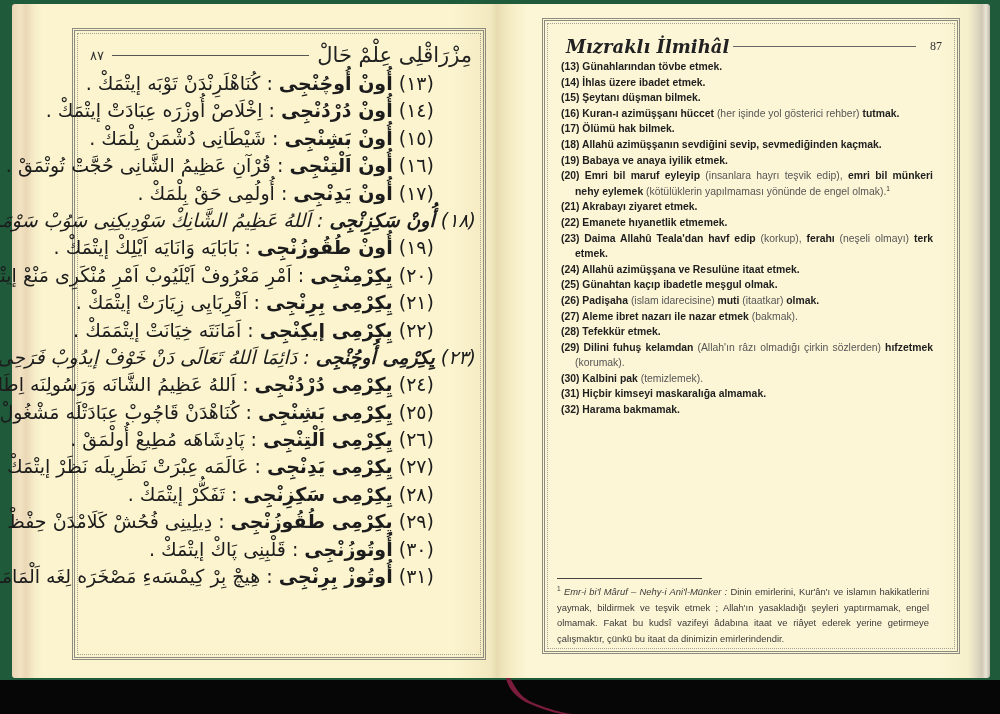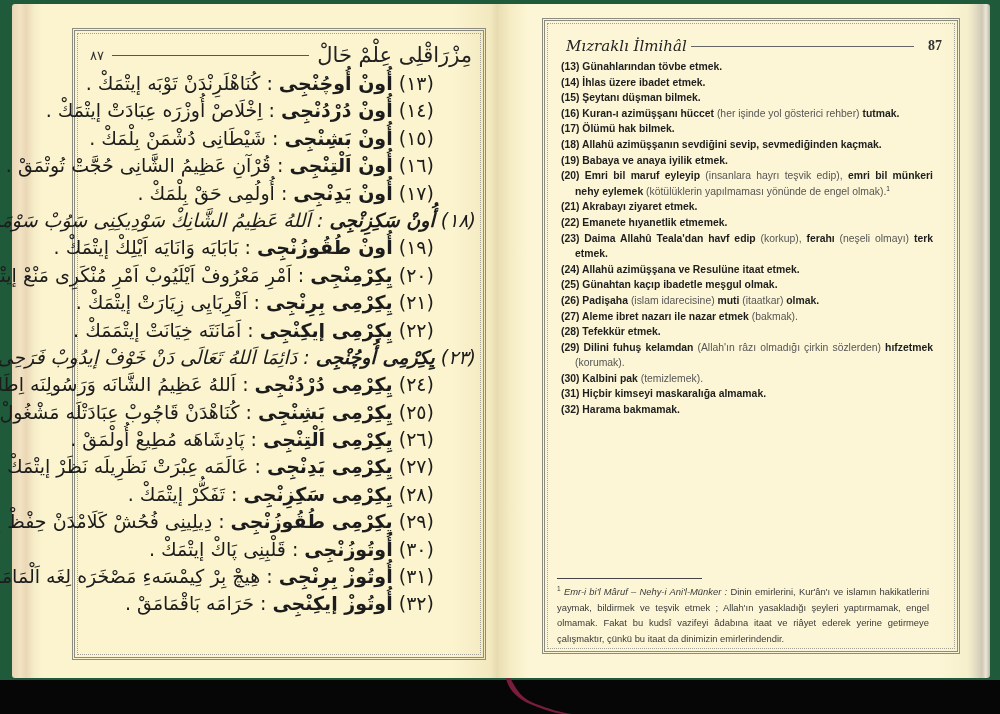--- a/index.html
+++ b/index.html
@@ -64,26 +64,26 @@
   .ot-line.wide { padding-right: 0; font-size: 19px; font-style: italic; }
   .ot-num { font-weight: normal; }
   .ot-key { font-weight: bold; }
 
   
   .tr-header {
     position: absolute; left: 68px; top: 30px; width: 376px; height: 24px;
     display: flex; align-items: center;
   }
   .tr-title {
-    font-family: "DejaVu Serif", serif; font-style: italic; font-weight: normal;
-    font-size: 15px; color: #222; white-space: nowrap;
+    font-family: "DejaVu Serif", serif; font-style: italic; font-weight: bold;
+    font-size: 18px; color: #222; white-space: nowrap;
   }
   .tr-rule { flex: 1; height: 1px; background: #666; margin: 0 14px 0 4px; }
   .tr-pagenum {
-    font-family: "Liberation Serif", serif; font-size: 14px; color: #333; font-weight: bold;
+    font-family: "Liberation Serif", serif; font-size: 12px; color: #333;
   }
   .tr-list {
     position: absolute; left: 63px; top: 55px; width: 372px;
     margin: 0; padding: 0; list-style: none;
   }
   .tr-item {
     font-size: 10.4px; line-height: 15.6px; color: #2a2a2a;
     padding-left: 14px; text-indent: -14px; margin: 0;
     text-align: justify;
   }
@@ -130,21 +130,20 @@
       <li class="ot-line"><span class="ot-num">(٢٢)</span> <span class="ot-key">يِكِرْمِى إيكِنْجِى</span> <span>: اَمَانَتَه خِيَانَتْ إيتْمَمَكْ .</span></li>
       <li class="ot-line wide"><span class="ot-num">(٢٣)</span> <span class="ot-key">يِكِرْمِى أُوچُنْجِى</span> <span>: دَائِمَا اَللهُ تَعَالَى دَنْ خَوْفْ إيدُوبْ فَرَحِى تَرْكْ إيتْمَكْ.</span></li>
       <li class="ot-line"><span class="ot-num">(٢٤)</span> <span class="ot-key">يِكِرْمِى دُرْدُنْجِى</span> <span>: اَللهُ عَظِيمُ الشَّانَه وَرَسُولِنَه اِطَاعَتْ إيتْمَكْ .</span></li>
       <li class="ot-line"><span class="ot-num">(٢٥)</span> <span class="ot-key">يِكِرْمِى بَشِنْجِى</span> <span>: كُنَاهْدَنْ قَاچُوبْ عِبَادَتْلَه مَشْغُولْ أُولْمَقْ .</span></li>
       <li class="ot-line"><span class="ot-num">(٢٦)</span> <span class="ot-key">يِكِرْمِى اَلْتِنْجِى</span> <span>: پَادِشَاهَه مُطِيعْ أُولْمَقْ .</span></li>
       <li class="ot-line"><span class="ot-num">(٢٧)</span> <span class="ot-key">يِكِرْمِى يَدِنْجِى</span> <span>: عَالَمَه عِبْرَتْ نَظَرِيلَه نَظَرْ إيتْمَكْ .</span></li>
       <li class="ot-line"><span class="ot-num">(٢٨)</span> <span class="ot-key">يِكِرْمِى سَكِزِنْجِى</span> <span>: تَفَكُّرْ إيتْمَكْ .</span></li>
       <li class="ot-line"><span class="ot-num">(٢٩)</span> <span class="ot-key">يِكِرْمِى طُقُوزُنْجِى</span> <span>: دِيلِينِى فُحُشْ كَلَامْدَنْ حِفْظْ إيتْمَكْ .</span></li>
       <li class="ot-line"><span class="ot-num">(٣٠)</span> <span class="ot-key">أُوتُوزُنْجِى</span> <span>: قَلْبِنِى پَاكْ إيتْمَكْ .</span></li>
       <li class="ot-line"><span class="ot-num">(٣١)</span> <span class="ot-key">أُوتُوزْ بِرِنْجِى</span> <span>: هِيچْ بِرْ كِيمْسَهءِ مَصْخَرَه لِغَه اَلْمَامَقْ .</span></li>
-      <li class="ot-line"><span class="ot-num">(٣٢)</span> <span class="ot-key">أُوتُوزْ إيكِنْجِى</span> <span>: حَرَامَه بَاقْمَامَقْ .</span></li>
     </ul>
 </div>
 
 <div class="page right">
   <div class="frame"></div>
   <div class="tr-header">
     <span class="tr-title">Mızraklı İlmihâl</span>
     <span class="tr-rule"></span>
     <span class="tr-pagenum">87</span>
   </div>

